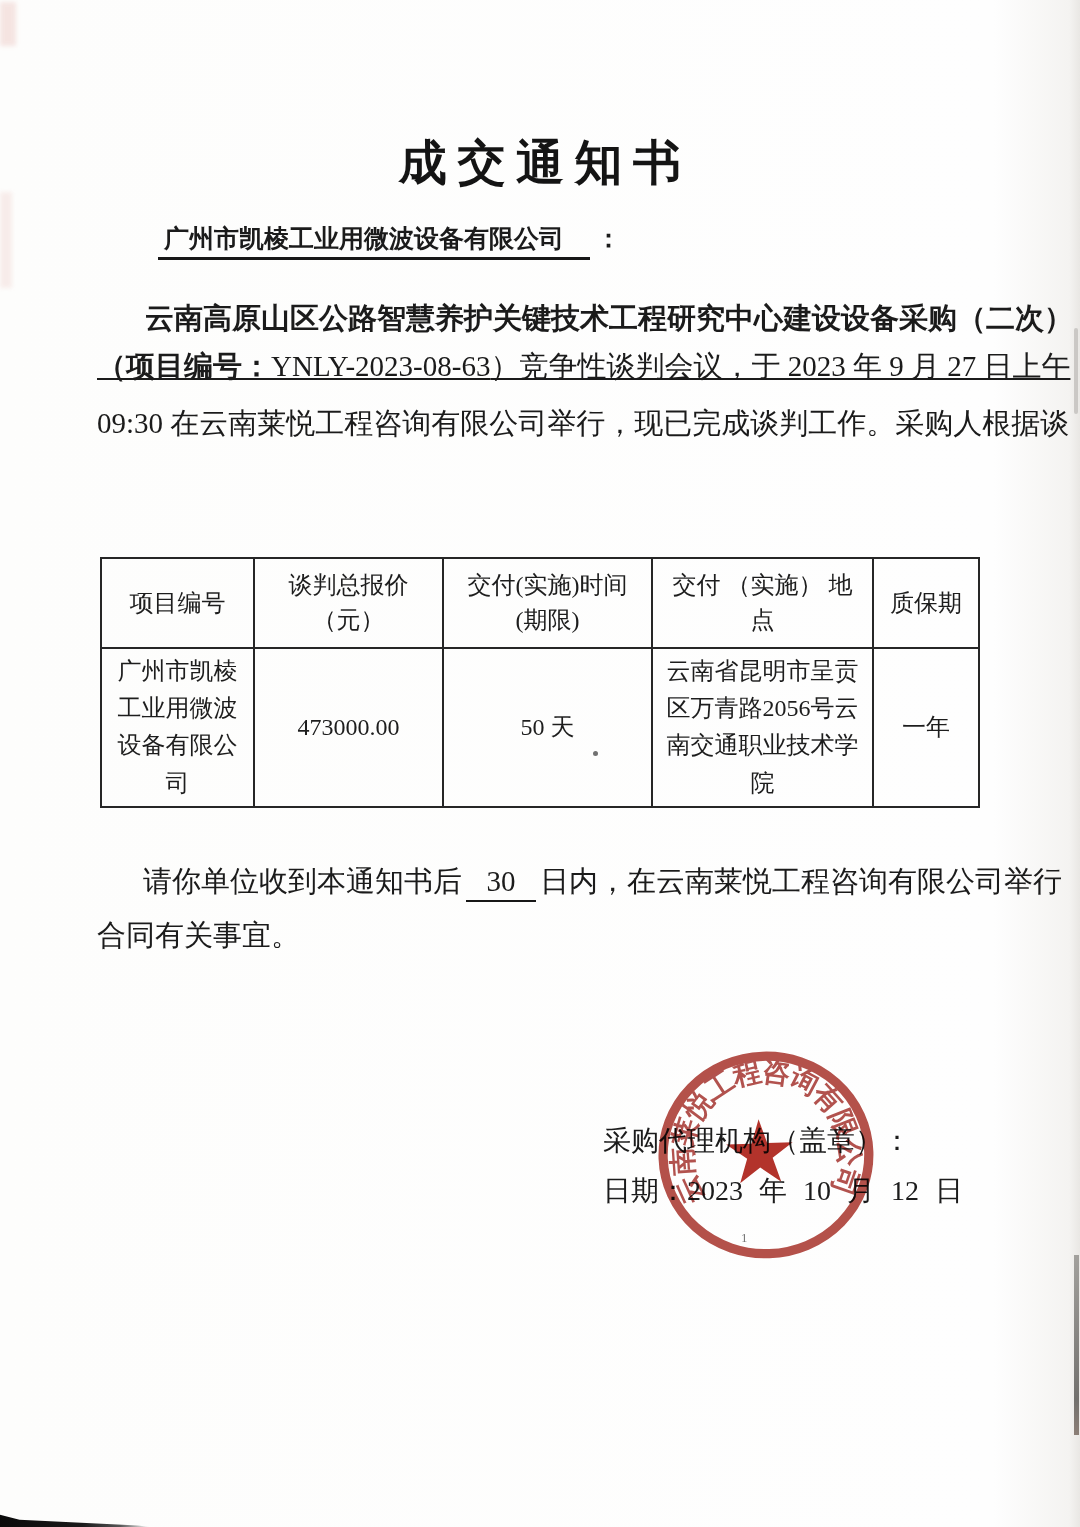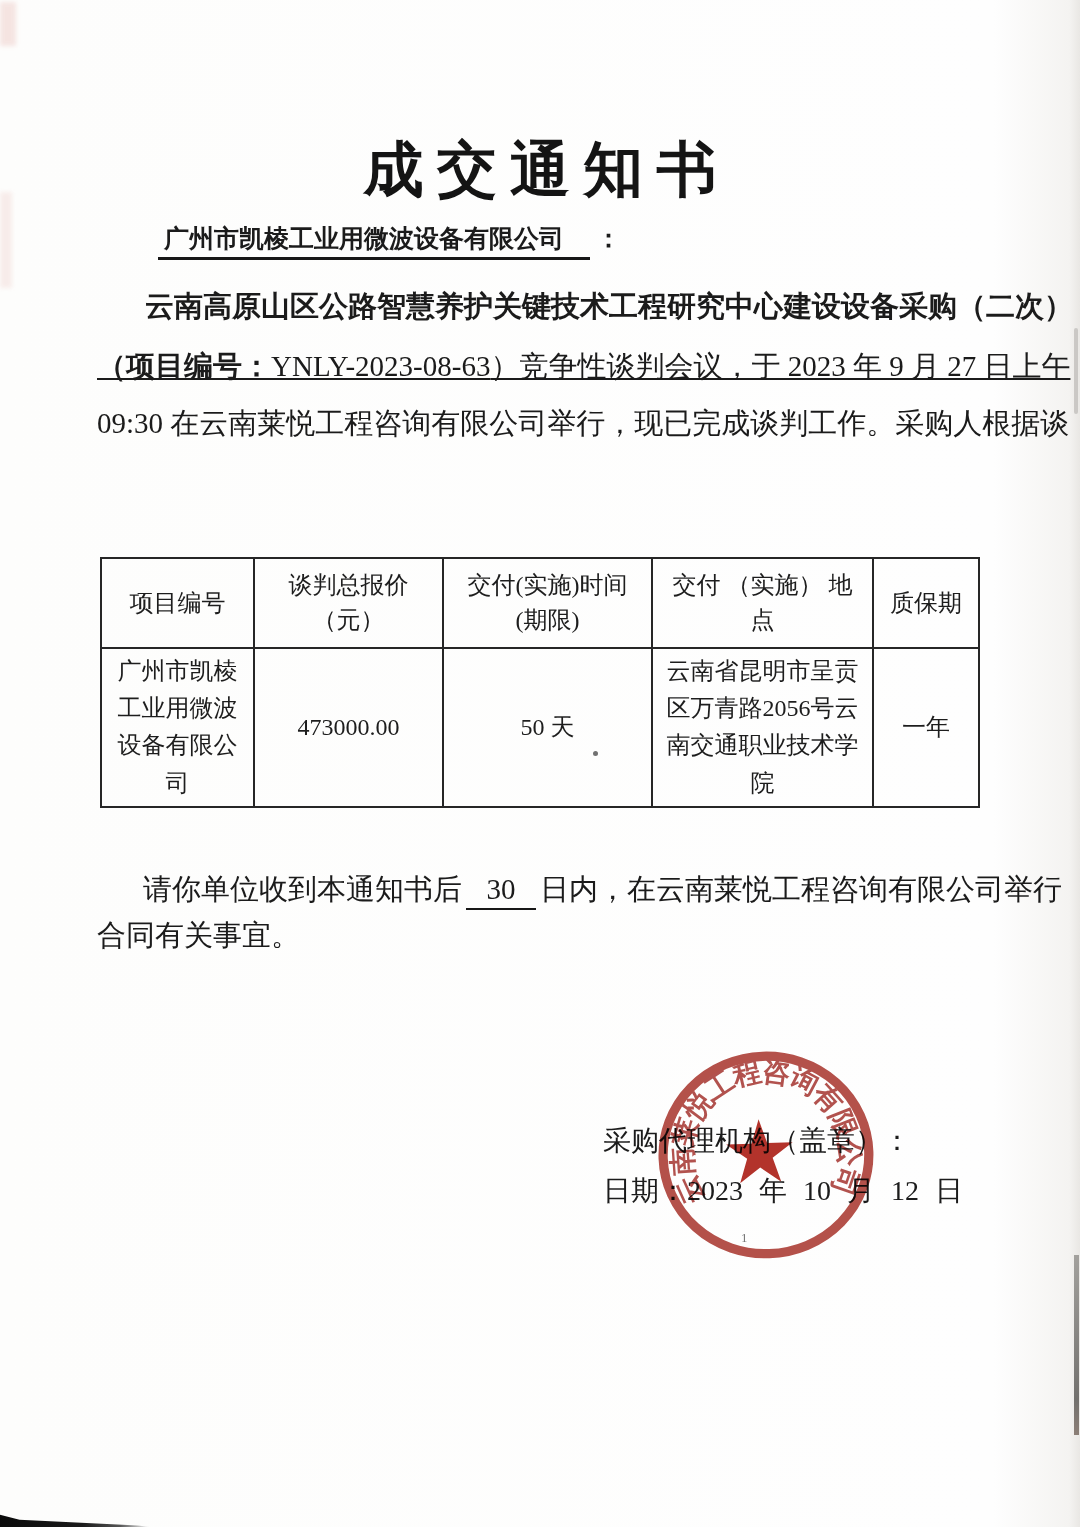--- a/index.html
+++ b/index.html
@@ -10,34 +10,34 @@
     color:#1b1b1b;
     overflow:hidden;
   }
   .page{
     position:relative;width:1080px;height:1527px;
     background:linear-gradient(90deg,#fdfdfc 0%,#fefefe 92%,#f4f3f1 99%,#e9e7e4 100%);
   }
   .line{position:absolute;white-space:nowrap;line-height:1.2;}
   .doc-title{
     left:0;top:134px;width:1080px;text-align:center;
-    font-size:60px;font-weight:bold;letter-spacing:0.22em;text-indent:0.22em;
+    font-size:48px;font-weight:bold;letter-spacing:0.22em;text-indent:0.22em;
     color:#141414;
   }
   .addressee{left:158px;top:224px;font-size:25px;font-weight:bold;}
   .addressee .uline{
     display:inline-block;border-bottom:3px solid #171717;
     padding:0 26px 3px 6px;
   }
   .addressee .colon{margin-left:6px;}
   .body-line{font-size:29px;}
   .b{font-weight:bold;}
   .blank30{
     display:inline-block;border-bottom:2px solid #171717;
-    padding:0 18px 1px 18px;margin:12px 4px;text-align:center;min-width:34px;
+    padding:0 18px 1px 18px;margin:4px 4px;text-align:center;min-width:34px;
   }
   table.deal{
     position:absolute;left:100px;top:557px;
     border-collapse:collapse;table-layout:fixed;
     font-size:24px;color:#1d1d1d;
   }
   table.deal td{
     border:2px solid #262626;text-align:center;vertical-align:middle;
     padding:4px 8px;line-height:1.55;
     overflow:hidden;
@@ -90,21 +90,21 @@
   <div class="edge-line-1"></div>
   <div class="edge-line-2"></div>
   <div class="wedge-bl"></div>
 
   <div class="line doc-title">成交通知书</div>
 
   <div class="line addressee">
     <span class="uline">广州市凯棱工业用微波设备有限公司</span><span class="colon">：</span>
   </div>
 
-  <div class="line body-line b" style="left:145px;top:292px;font-family:Liberation Mono, monospace;">云南高原山区公路智慧养护关键技术工程研究中心建设设备采购（二次）</div>
+  <div class="line body-line b" style="left:145px;top:301px;">云南高原山区公路智慧养护关键技术工程研究中心建设设备采购（二次）</div>
   <div class="line body-line" style="left:97px;top:349px;text-decoration:underline;">
     <span class="b">（项目编号：</span><span>YNLY-2023-08-63</span><span>）竞争性谈判会议，于 2023 年 9 月 27 日上午</span>
   </div>
   <div class="line body-line" style="left:97px;top:406px;">09:30 在云南莱悦工程咨询有限公司举行，现已完成谈判工作。采购人根据谈</div>
 
   <table class="deal">
     <colgroup>
       <col style="width:153px">
         <col style="width:189px">
         <col style="width:209px">

